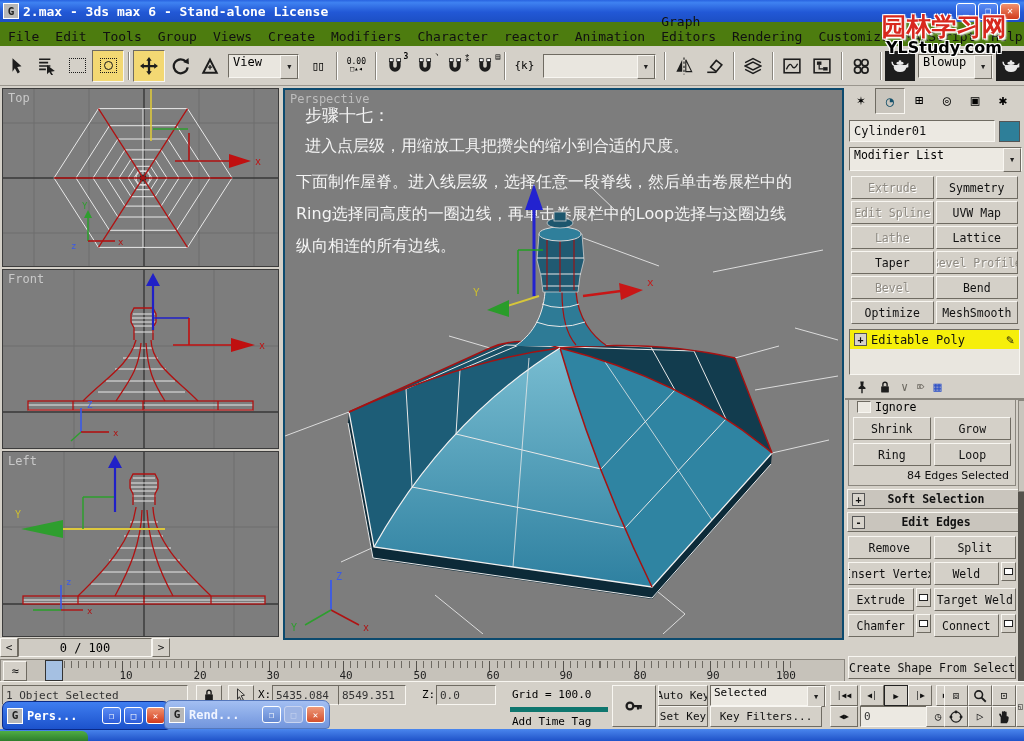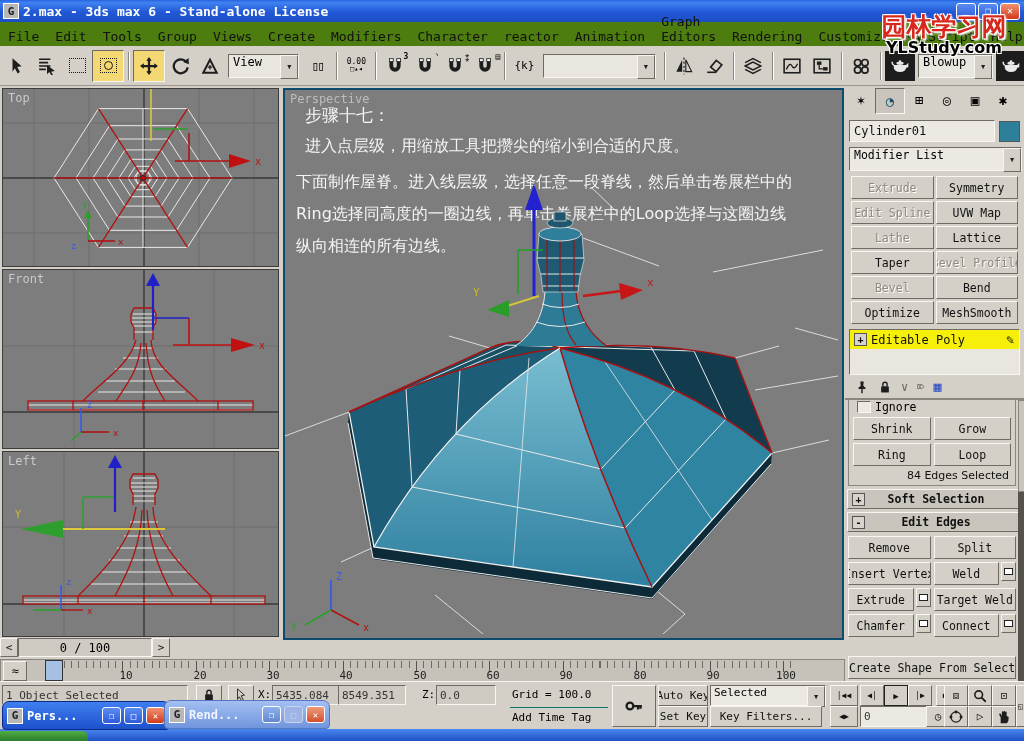--- a/index.html
+++ b/index.html
@@ -700,21 +700,21 @@
         <use href="#i-cursor"></use>
       </svg>
     </div>
   <span class="abs" style="left:258px;top:6px;font-size:11px">X:</span>
   <div class="stfield abs" style="left:272px;top:3px;width:60px;height:18px">5435.084</div>
   <span class="abs" style="left:340px;top:6px;font-size:11px">Y:</span>
   <div class="stfield abs" style="left:338px;top:3px;width:60px;height:18px">8549.351</div>
   <span class="abs" style="left:422px;top:6px;font-size:11px">Z:</span>
   <div class="stfield abs" style="left:436px;top:3px;width:52px;height:18px">0.0</div>
   <div class="abs" style="left:510px;top:3px;width:96px;height:18px;font-size:11px;display:flex;align-items:center;padding-left:2px">Grid = 100.0</div>
-  <div class="abs" style="left:510px;top:25px;width:96px;height:18px;font-size:11px;display:flex;align-items:center;padding-left:2px;border-top:1px solid #0f766e">Add Time Tag</div>
+  <div class="abs" style="left:510px;top:25px;width:96px;height:18px;font-size:11px;display:flex;align-items:center;padding-left:2px;border-top:5px solid #0f766e">Add Time Tag</div>
   <div class="stbtn abs" style="left:612px;top:3px;width:42px;height:40px">
       <svg class="ic">
         <use href="#i-key"></use>
       </svg>
     </div>
   <div class="stbtn abs" style="left:658px;top:3px;width:48px;height:19px">Auto Key</div>
   <div class="stbtn abs" style="left:658px;top:24px;width:48px;height:19px">Set Key</div>
   <div class="dd abs" style="left:710px;top:3px;width:114px;height:19px;background:#ece9e2">
     <span style="padding-left:3px;font-size:11px">Selected</span>
     <span class="ddarrow">▼</span>

